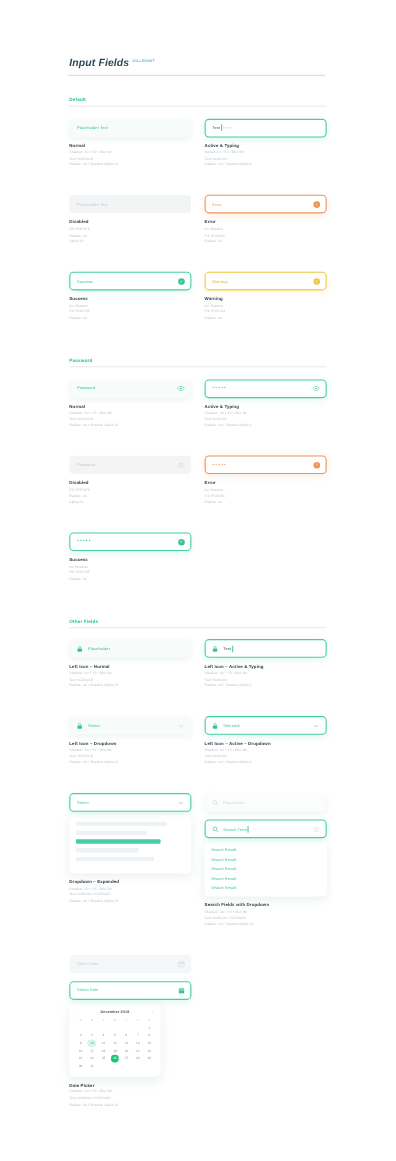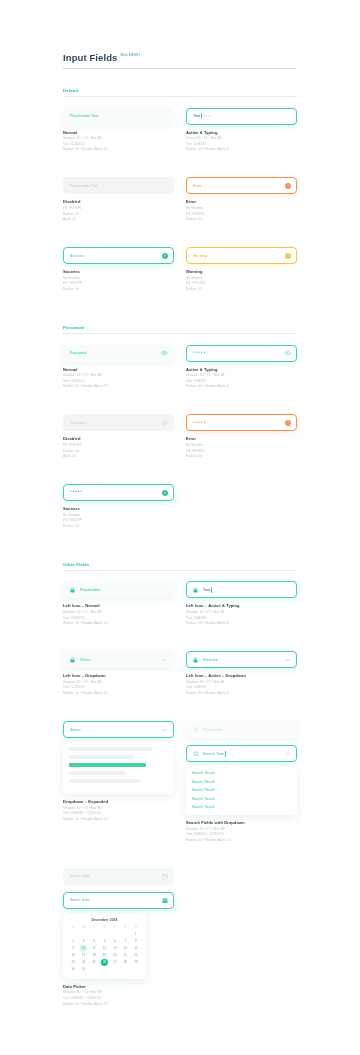--- a/index.html
+++ b/index.html
@@ -6,21 +6,21 @@
   html, body {
     width: 360px; height: 1055px;
     background: #ffffff;
     font-family: "Liberation Sans", sans-serif;
     overflow: hidden;
   }
   .page { position: relative; width: 360px; height: 1055px; padding: 0 63px 0 63px; }
 
   
   .header { padding-top: 52px; }
-  .title-row { display: flex; align-items: flex-start; gap: 3px; }
+  .title-row { display: flex; align-items: flex-start; gap: 3px; font-style: italic; }
   .title { font-size: 9.5px; font-weight: 700; color: #2f4858; letter-spacing: .1px; }
   .title-sup { font-size: 3.2px; font-weight: 700; color: #6fb9d8; letter-spacing: .2px; margin-top: 1px; }
   .title-rule { margin-top: 5px; height: 1px; background: #d9dde0; width: 234px; margin-left: -1px; }
 
   
   .section { margin-top: 19px; }
   .section-title { font-size: 4.2px; font-weight: 700; color: #1fbf8f; letter-spacing: .15px; }
   .section-rule { margin-top: 3px; height: .6px; background: #e7ebee; width: 234px; }
 
   .grid { display: flex; gap: 12px; margin-top: 11px; }

